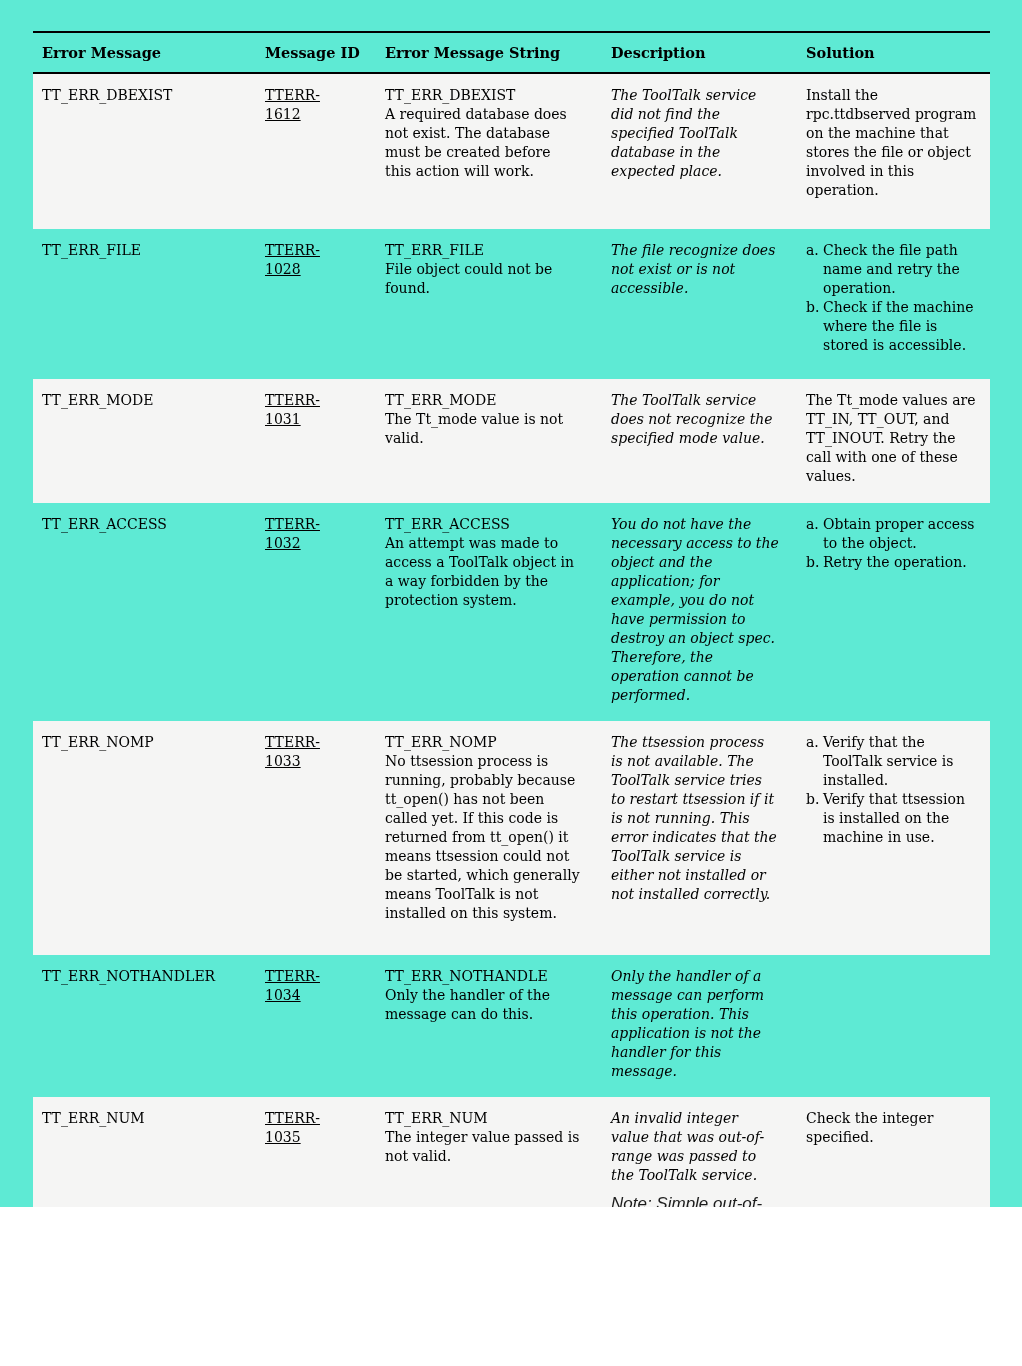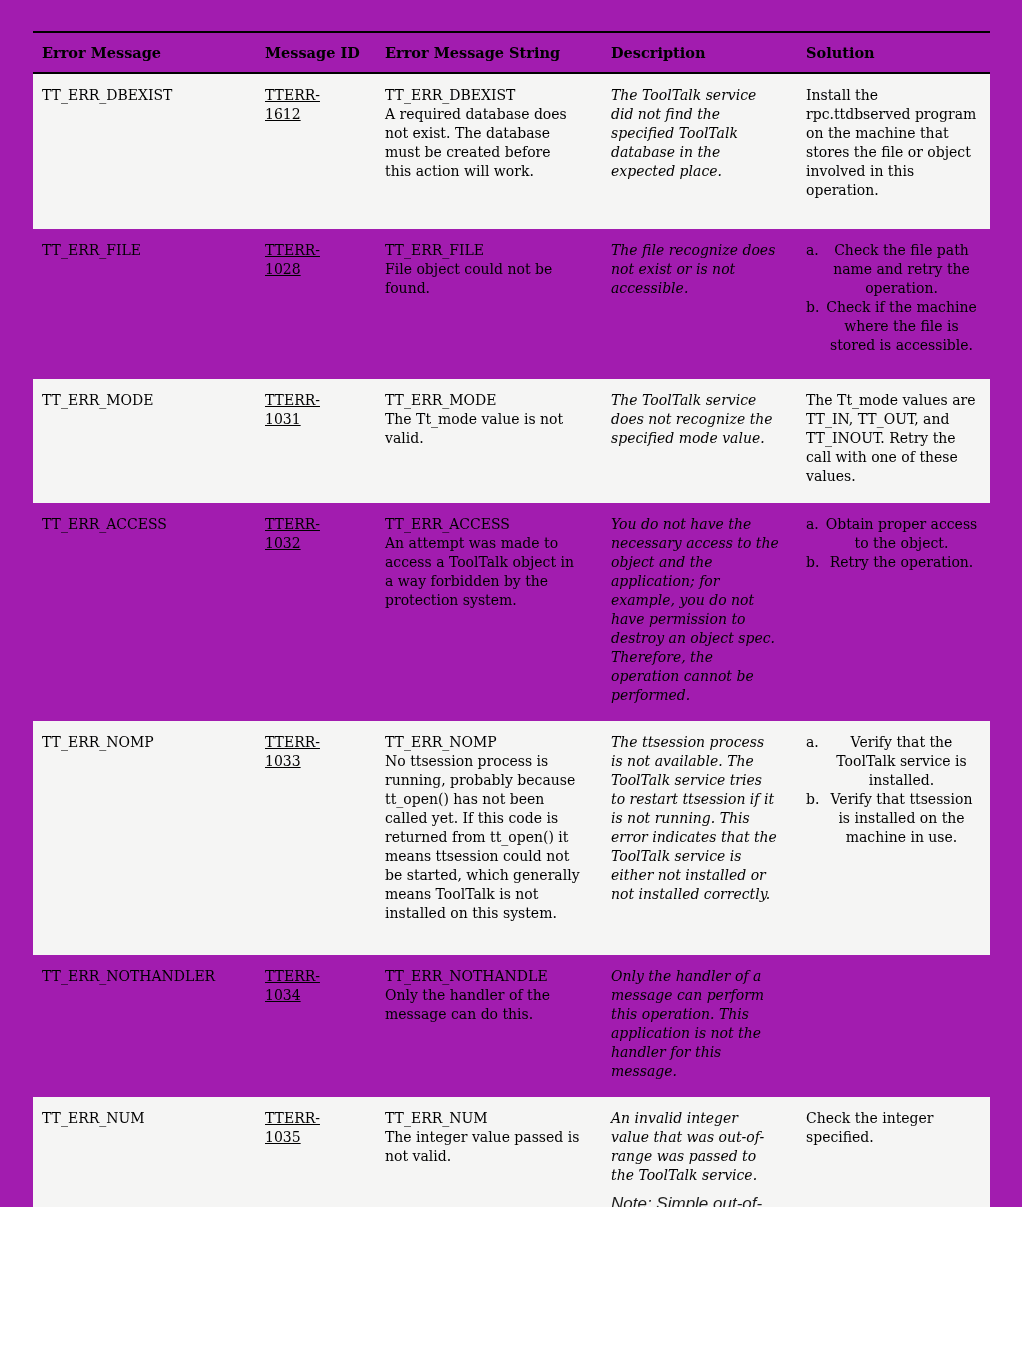--- a/index.html
+++ b/index.html
@@ -1,20 +1,20 @@
 <!DOCTYPE html>
 <html><head>
 <meta charset="utf-8">
 <style>
   html,body{margin:0;padding:0;background:#ffffff;}
   .page{
     position:relative;
     width:1022px;
     height:1207px;
-    background:#a21caf;
+    background:#5eead4;
     font-family:"DejaVu Serif", serif;
     color:#000;
     overflow:hidden;
   }
   table.err-table{
     position:absolute;
     left:33px;
     top:31px;
     width:957px;
     border-collapse:collapse;
@@ -44,21 +44,21 @@
   td.c2{padding-right:10px;text-decoration:underline;}
   td.c3{padding-right:30px;}
   td.c4{padding-right:26px;font-style:italic;}
   td.c5{padding-right:10px;}
   tr.shaded{background:#f5f5f4;}
   tr.r1{height:156px;} tr.r2{height:150px;} tr.r3{height:124px;}
   tr.r4{height:209px;} tr.r5{height:234px;} tr.r6{height:133px;}
   tr.r7{height:252px;}
   .sol-item{display:flex;}
   .sol-label{width:17px;flex-shrink:0;}
-  .sol-text{flex:1;text-align:center;}
+  .sol-text{flex:1;}
   .note{
     font-family:"Liberation Sans", sans-serif;
     font-size:17px;
     line-height:16.5px;
     margin-top:11px;
     color:#1c1c1c;
   }
 </style>
 </head>
 <body>

